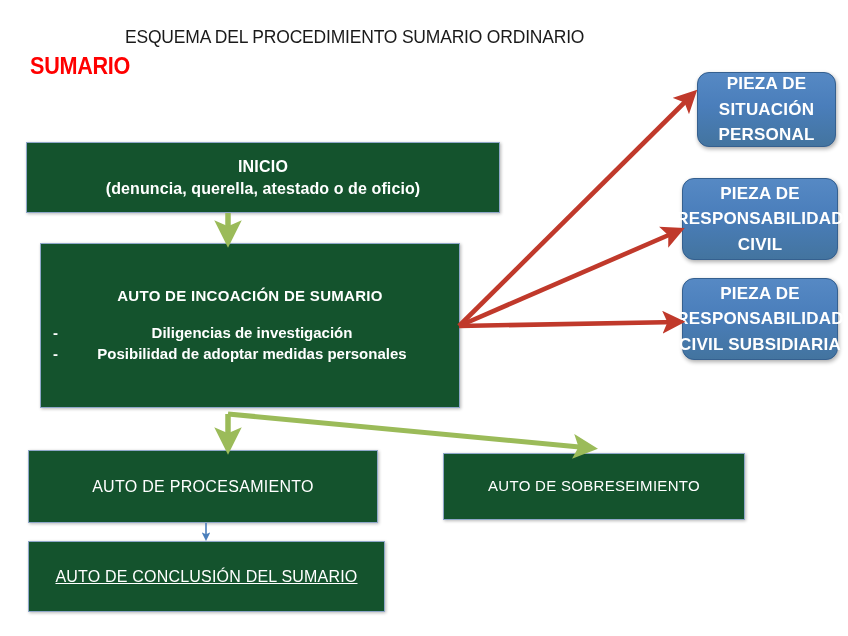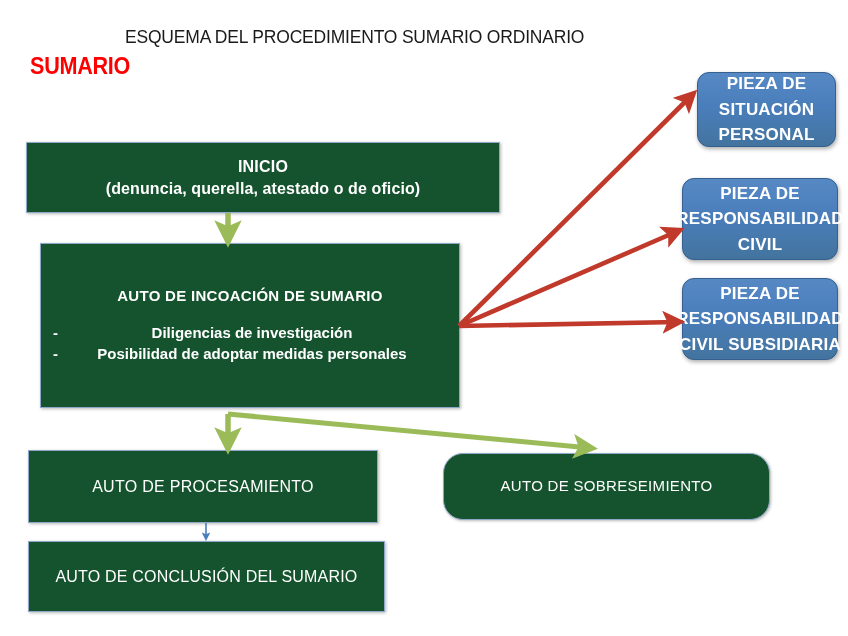--- a/index.html
+++ b/index.html
@@ -95,25 +95,25 @@
   }
   #box-incoacion .btext {
     flex: 1 1 auto;
     text-align: center;
     padding-right: 30px;
   }
 
   #box-procesamiento { left: 28px; top: 450px; width: 350px; height: 73px; }
   #box-procesamiento .line { font-size: 16px; font-weight: 400; letter-spacing: 0.3px; }
 
-  #box-sobreseimiento { left: 443px; top: 453px; width: 327px; height: 67px; border-radius: 20px; }
+  #box-sobreseimiento { left: 443px; top: 453px; width: 302px; height: 67px; }
   #box-sobreseimiento .line { font-size: 15px; font-weight: 400; letter-spacing: 0.3px; }
 
   #box-conclusion { left: 28px; top: 541px; width: 357px; height: 71px; }
-  #box-conclusion .line { font-size: 16px; font-weight: 400; letter-spacing: 0.2px; }
+  #box-conclusion .line { font-size: 16px; font-weight: 400; letter-spacing: 0.2px; text-decoration: underline; }
 
   
   .pieza-box {
     background: #4a7ebb;
     border: 1px solid #35608f;
     border-radius: 12px;
     box-sizing: border-box;
     color: #ffffff;
     display: flex;
     flex-direction: column;

